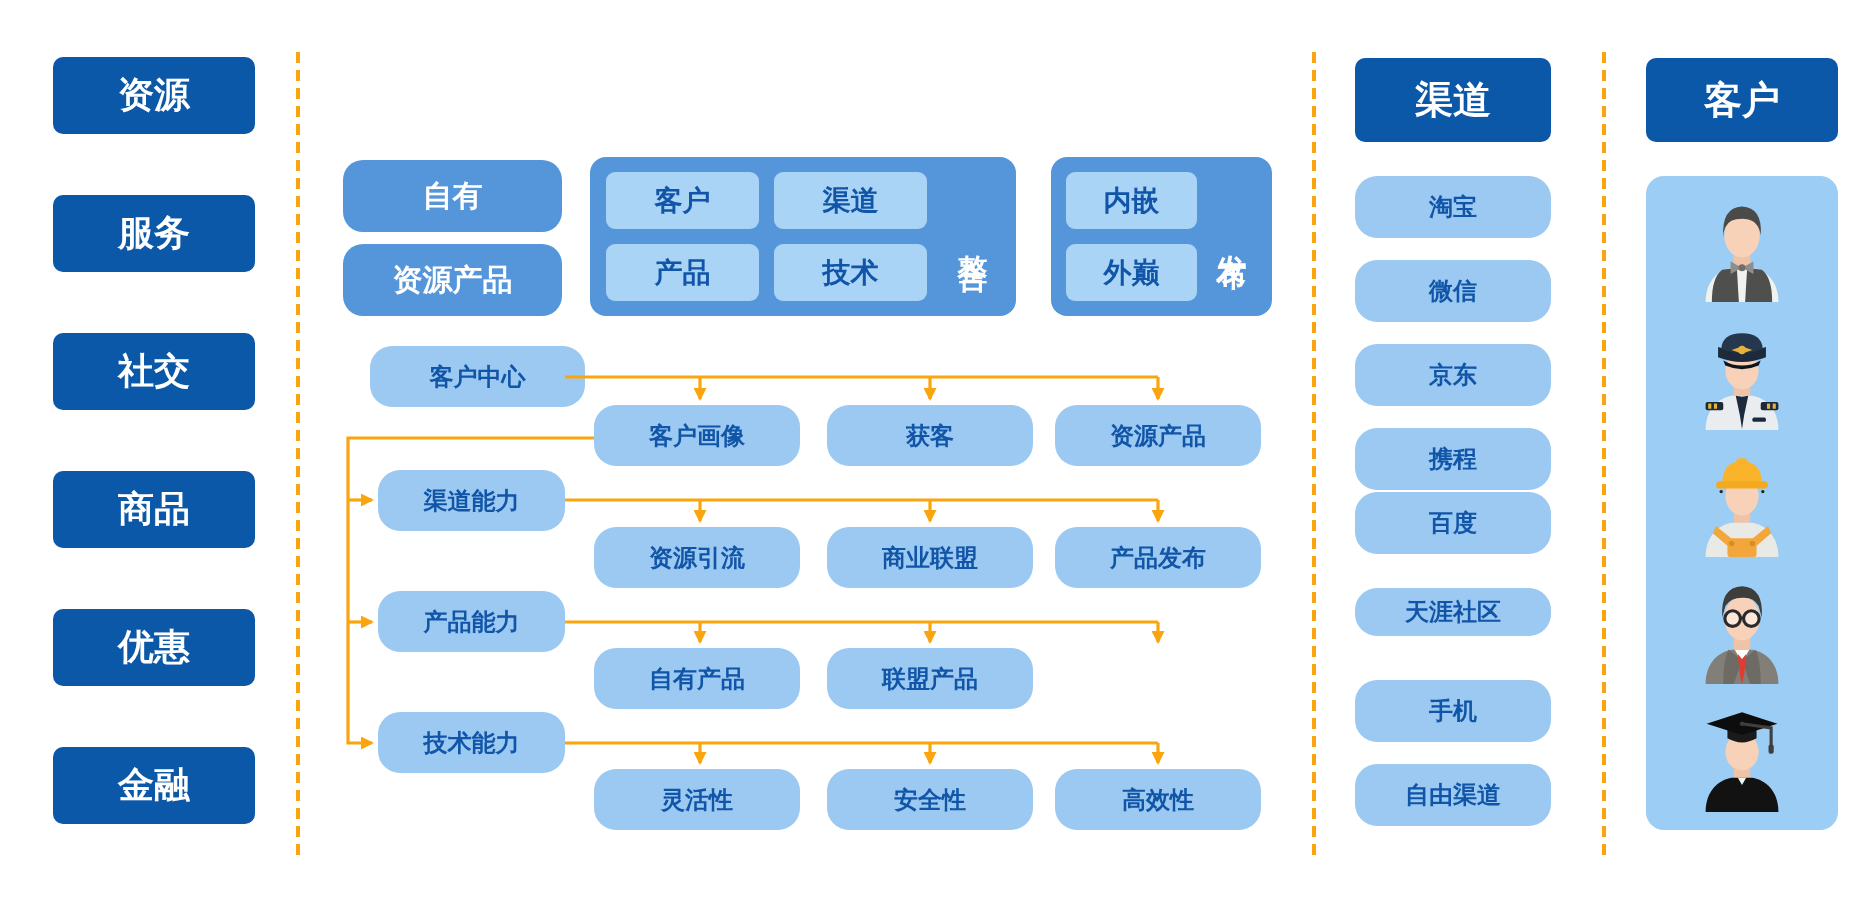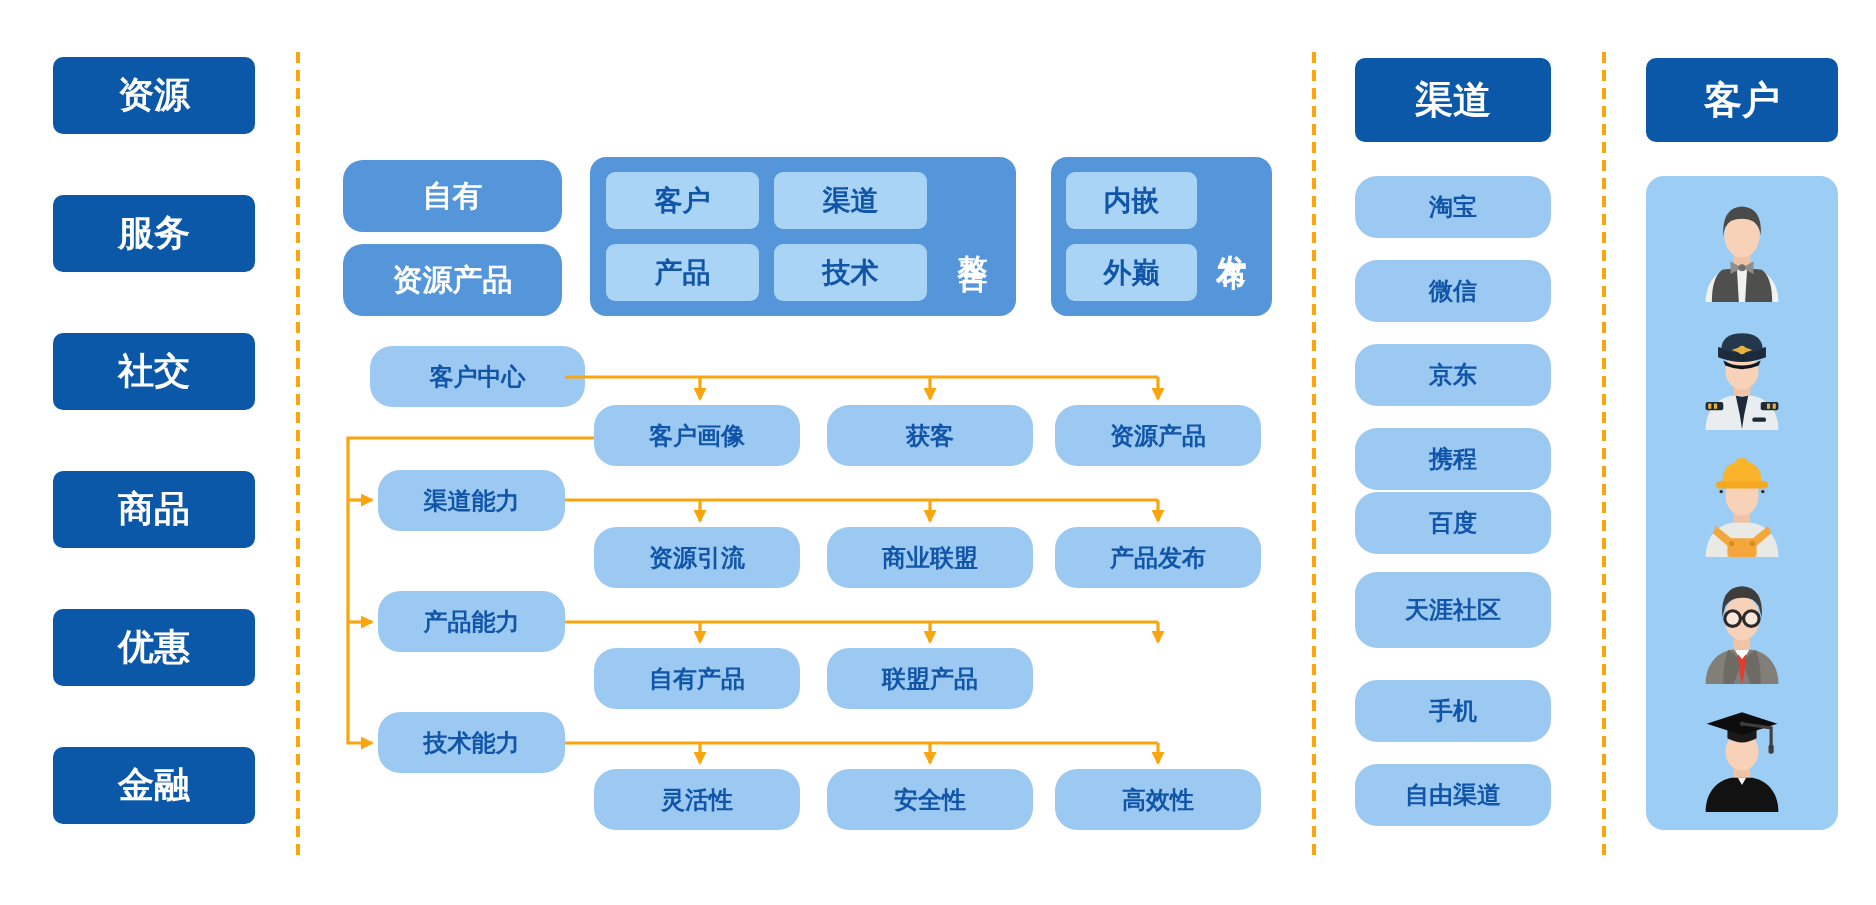--- a/index.html
+++ b/index.html
@@ -117,21 +117,21 @@
     <path d="M348 500 H372" marker-end="url(#ah)"></path>
     <path d="M348 622 H372" marker-end="url(#ah)"></path>
   </svg>
 
   <div class="box dark col-head" style="left:1355px;top:58px;width:196px;height:84px">渠道</div>
   <div class="box light" style="left:1355px;top:176px;width:196px;height:62px">淘宝</div>
   <div class="box light" style="left:1355px;top:260px;width:196px;height:62px">微信</div>
   <div class="box light" style="left:1355px;top:344px;width:196px;height:62px">京东</div>
   <div class="box light" style="left:1355px;top:428px;width:196px;height:62px">携程</div>
   <div class="box light" style="left:1355px;top:492px;width:196px;height:62px">百度</div>
-  <div class="box light" style="left:1355px;top:572px;width:196px;height:76px">天涯社区</div>
+  <div class="box light" style="left:1355px;top:588px;width:196px;height:48px">天涯社区</div>
   <div class="box light" style="left:1355px;top:680px;width:196px;height:62px">手机</div>
   <div class="box light" style="left:1355px;top:764px;width:196px;height:62px">自由渠道</div>
 
   <div class="box dark col-head" style="left:1646px;top:58px;width:192px;height:84px">客户</div>
 
   <div class="panel" style="left:1646px;top:176px;width:192px;height:654px">
 
     <svg viewBox="0 0 100 104" width="104" height="110">
       <rect x="42" y="54" width="16" height="20" rx="6" fill="#EFC3A6"></rect>
       <ellipse cx="50" cy="40" rx="17" ry="21" fill="#F8D2B8"></ellipse>

